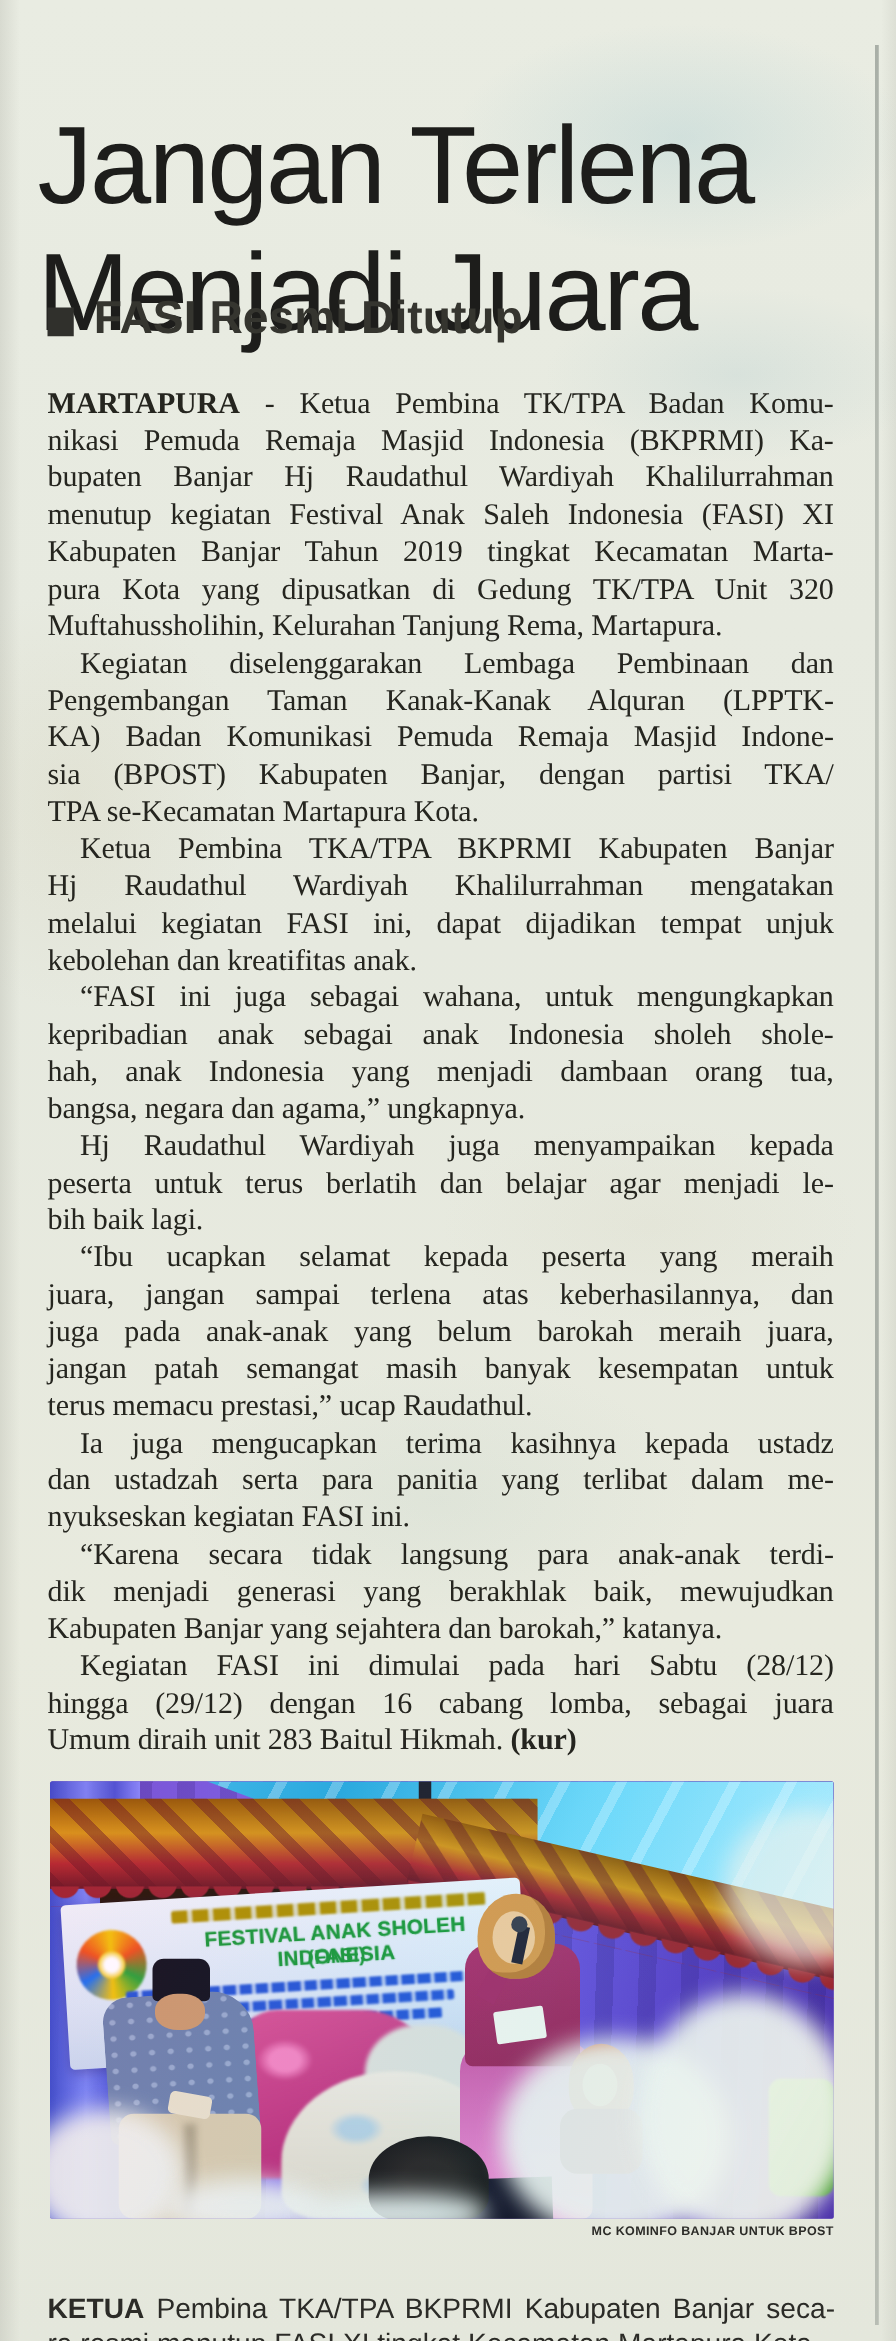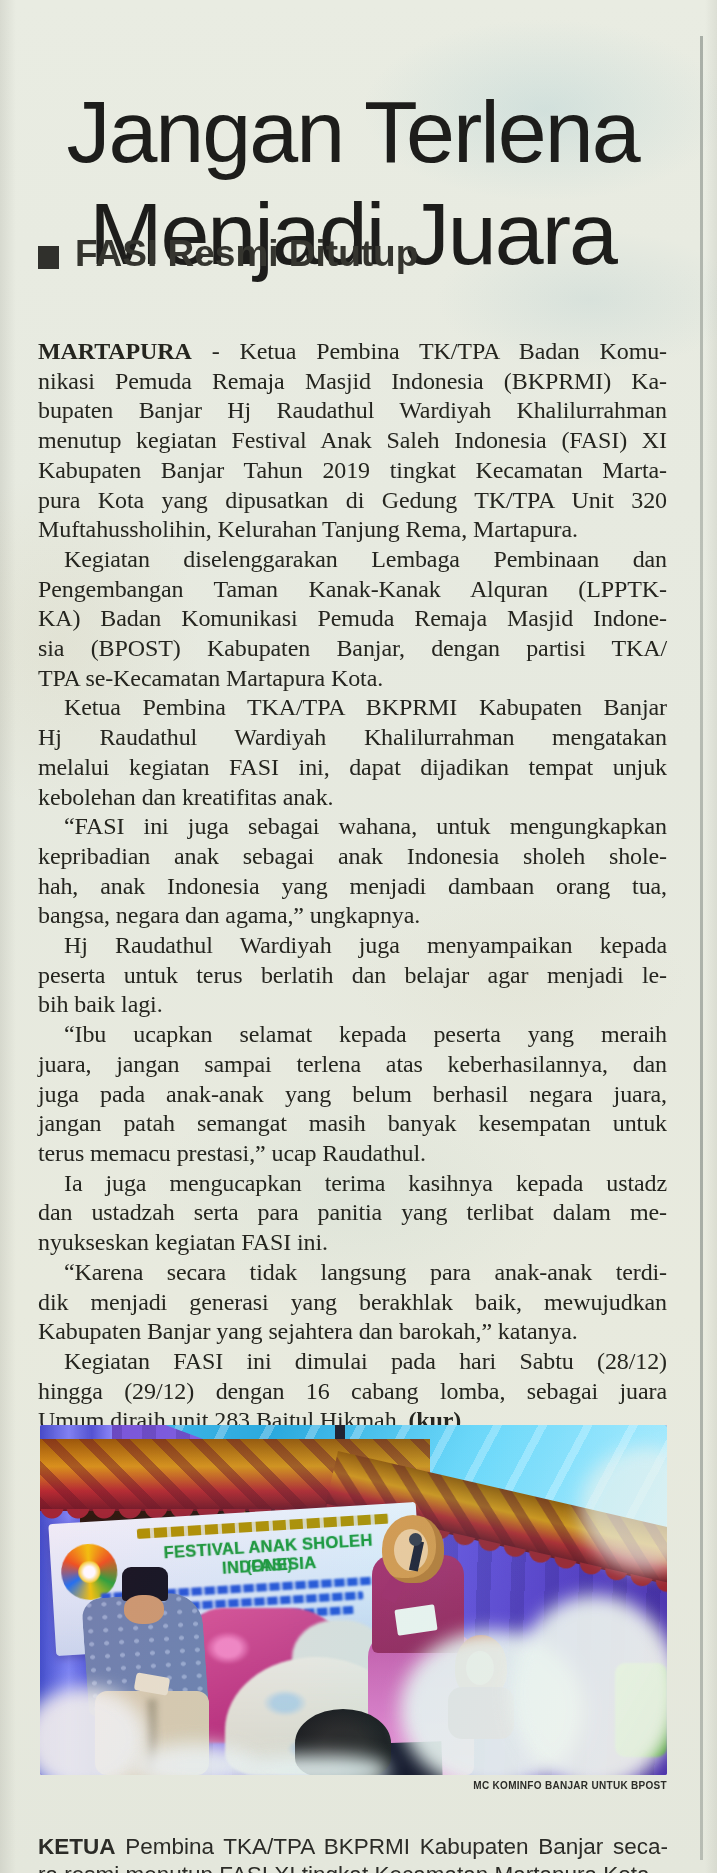--- a/index.html
+++ b/index.html
@@ -9,28 +9,28 @@
       radial-gradient(220px 100px at 590px 300px, rgba(145,185,195,.18), rgba(145,185,195,0) 70%),
       radial-gradient(200px 240px at 60px 640px, rgba(205,198,168,.20), rgba(205,198,168,0) 70%),
       radial-gradient(300px 160px at 350px 1200px, rgba(170,195,185,.14), rgba(170,195,185,0) 70%),
       radial-gradient(240px 120px at 520px 980px, rgba(210,205,180,.14), rgba(210,205,180,0) 70%),
       linear-gradient(90deg, rgba(110,110,100,.14), rgba(110,110,100,0) 16px),
       linear-gradient(270deg, rgba(110,110,100,.10), rgba(110,110,100,0) 12px),
       linear-gradient(180deg,#e9ece2 0%,#e6e9df 40%,#e8eade 70%,#e4e7dc 100%);
     font-family:"Liberation Sans",sans-serif;color:#1e1e1c;}
   .colrule{position:absolute;left:700px;top:36px;height:1824px;width:3px;
     background:linear-gradient(180deg,#a9afa7,#bcc1b8 30%,#a6aca4 60%,#b8bdb4);}
-  .headline{position:absolute;top:22px;left:30px;width:645px;text-align:center;
+  .headline{position:absolute;top:22px;left:30px;width:645px;text-align:left;
     font-size:88px;line-height:102px;letter-spacing:-2px;color:#1d1d1b;font-weight:normal;}
   .kicker{position:absolute;top:234px;left:38px;display:flex;align-items:center;}
   .kicker .sq{width:21px;height:23px;background:#30302c;margin:6px 16px 0 0;flex:none;}
   .kicker .klabel{font-weight:bold;font-size:37px;line-height:40px;color:#35352f;}
   .body{position:absolute;top:309px;left:38px;width:629px;
     font-family:"Liberation Serif","DejaVu Serif",serif;font-size:24px;line-height:29.7px;
-    color:#25251f;letter-spacing:-0.1px;margin-top:28px;}
+    color:#25251f;letter-spacing:-0.1px;}
   .bline{text-align:justify;text-align-last:justify;}
   .bline.last{text-align-last:left;}
   .para.indent .bline:first-child{text-indent:26px;}
   .photo{position:absolute;top:1425px;left:40px;width:627px;height:350px;overflow:hidden;
     background:#6e58c4;border-radius:2px;}
   .scene{position:absolute;inset:0;filter:saturate(1.25) contrast(1.02);}
   .scene div{position:absolute;}
   .ph-backdrop{inset:0;background:
     repeating-linear-gradient(92deg, rgba(40,25,90,.22) 0 14px, rgba(40,25,90,0) 14px 34px),
     linear-gradient(100deg,#6b55b8 0%,#7a63cc 30%,#7059c6 55%,#5a43ac 78%,#4a3694 100%);}
@@ -189,21 +189,21 @@
         <div class="bline last">bangsa, negara dan agama,” ungkapnya.</div>
       </div>
       <div class="para indent">
         <div class="bline">Hj Raudathul Wardiyah juga menyampaikan kepada</div>
         <div class="bline">peserta untuk terus berlatih dan belajar agar menjadi le-</div>
         <div class="bline last">bih baik lagi.</div>
       </div>
       <div class="para indent">
         <div class="bline">“Ibu ucapkan selamat kepada peserta yang meraih</div>
         <div class="bline">juara, jangan sampai terlena atas keberhasilannya, dan</div>
-        <div class="bline">juga pada anak-anak yang belum berhasil negara juara,</div>
+        <div class="bline">juga pada anak-anak yang belum barokah meraih juara,</div>
         <div class="bline">jangan patah semangat masih banyak kesempatan untuk</div>
         <div class="bline last">terus memacu prestasi,” ucap Raudathul.</div>
       </div>
       <div class="para indent">
         <div class="bline">Ia juga mengucapkan terima kasihnya kepada ustadz</div>
         <div class="bline">dan ustadzah serta para panitia yang terlibat dalam me-</div>
         <div class="bline last">nyukseskan kegiatan FASI ini.</div>
       </div>
       <div class="para indent">
         <div class="bline">“Karena secara tidak langsung para anak-anak terdi-</div>

